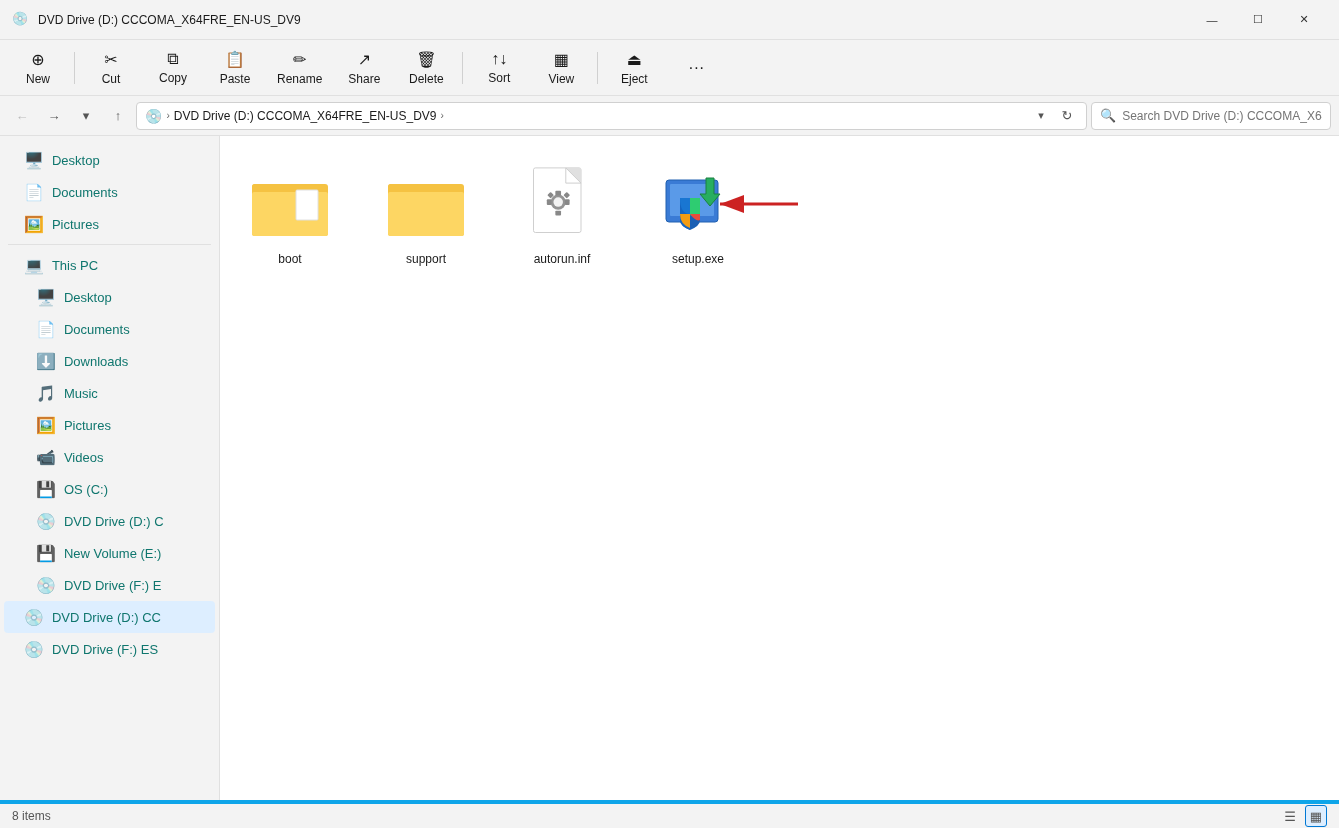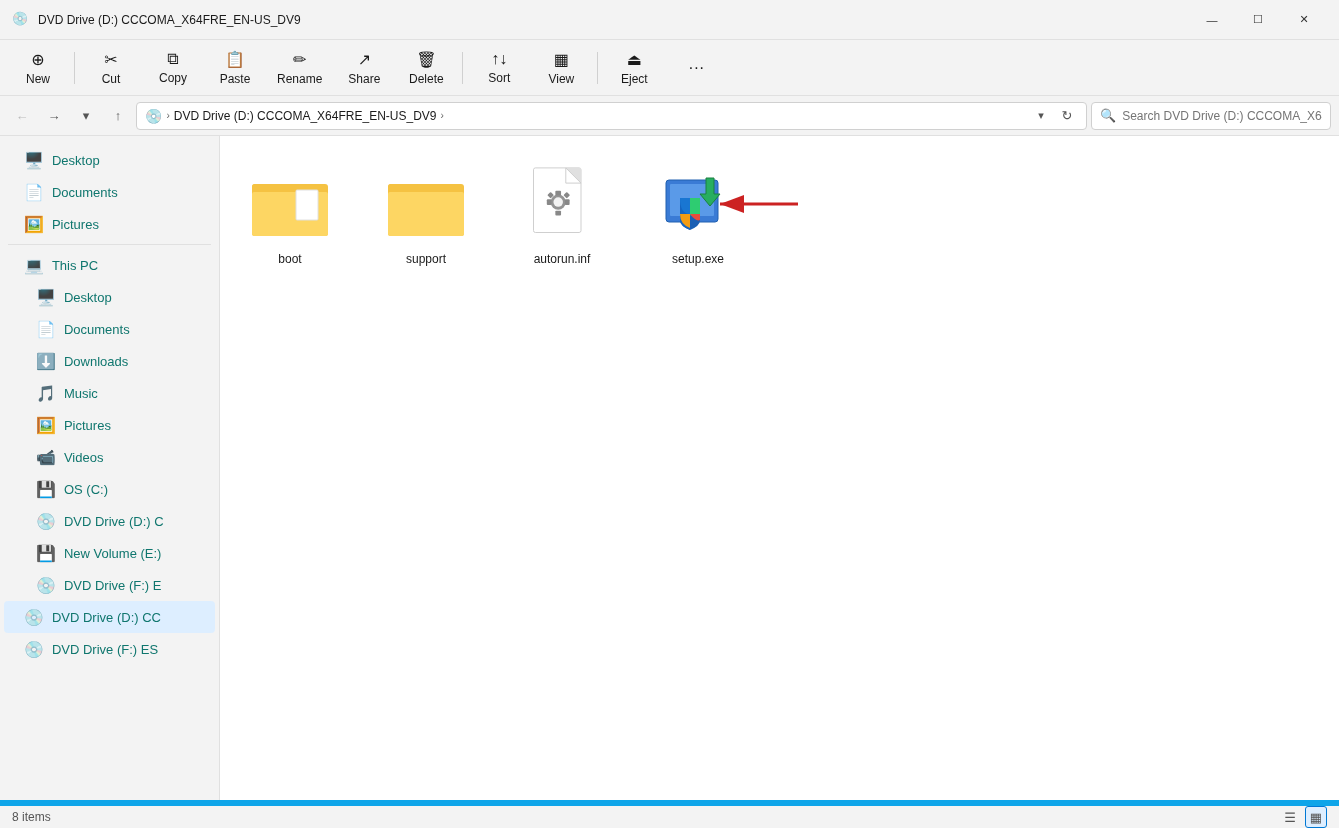--- a/index.html
+++ b/index.html
@@ -244,21 +244,21 @@
     .file-icon { width: 80px; height: 80px; display: flex; align-items: center; justify-content: center; }
     .file-name { font-size: 12px; text-align: center; color: #1a1a1a; word-break: break-all; }
 
     
     .status-bar {
       display: flex;
       align-items: center;
       justify-content: space-between;
       height: 28px;
       background: #f3f3f3;
-      border-top: 6px solid #0ea5e9;
+      border-top: 4px solid #0ea5e9;
       padding: 0 12px;
       font-size: 12px;
       color: #555;
     }
     .status-bar-right {
       display: flex;
       gap: 4px;
     }
     .view-toggle-btn {
       width: 22px;

